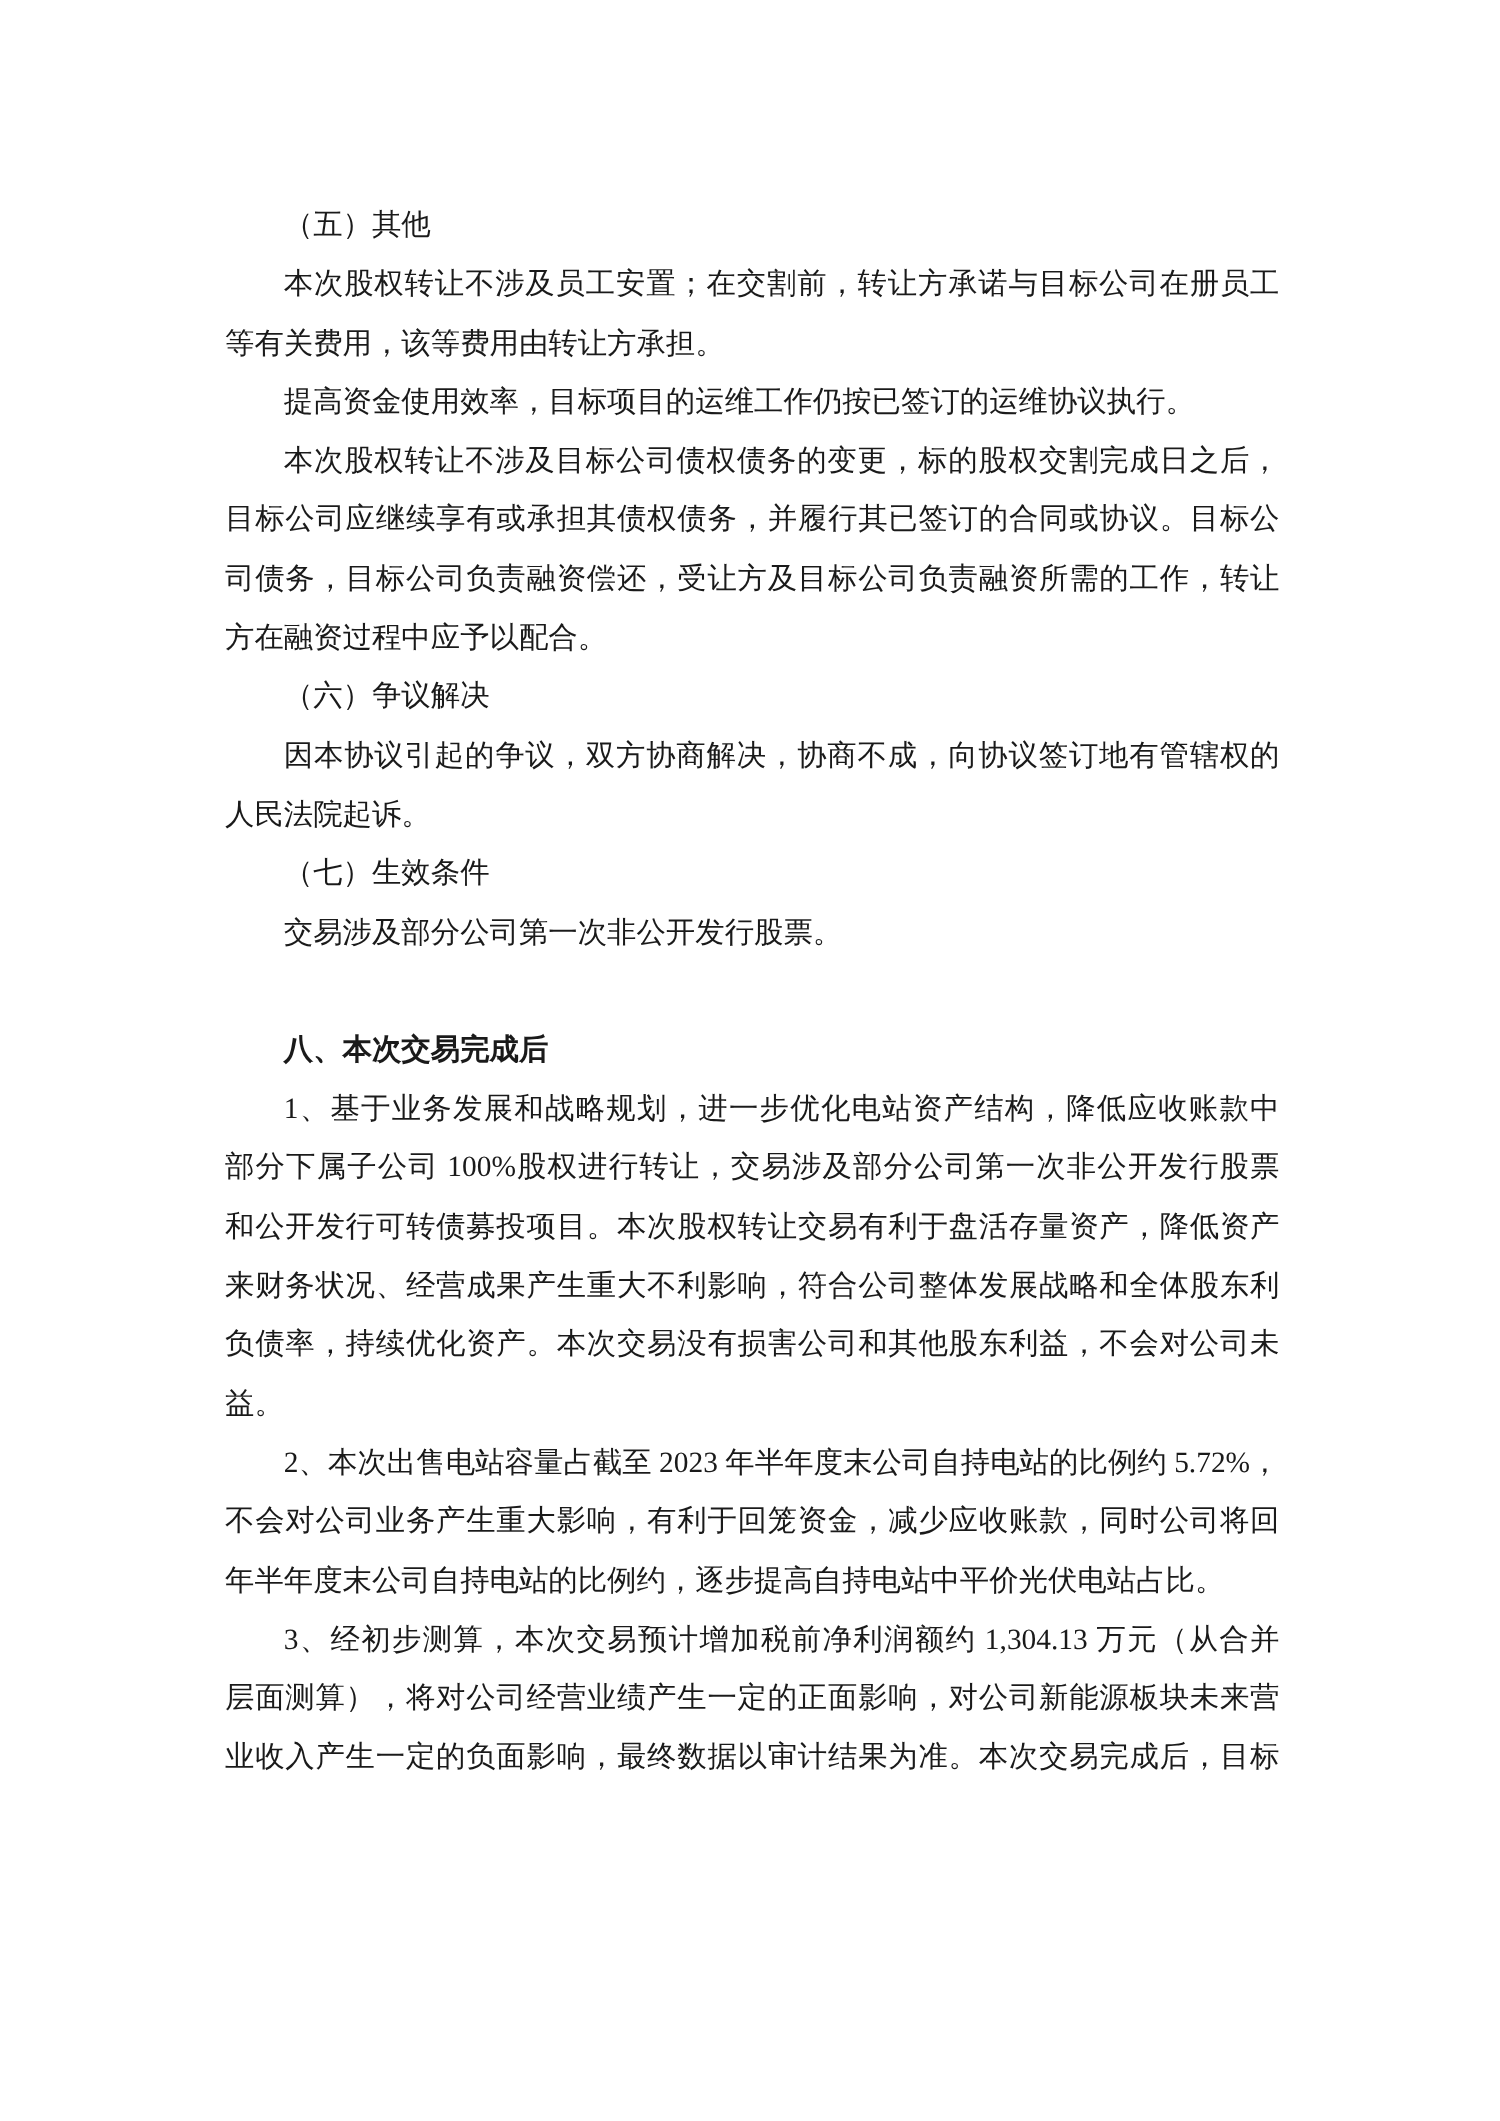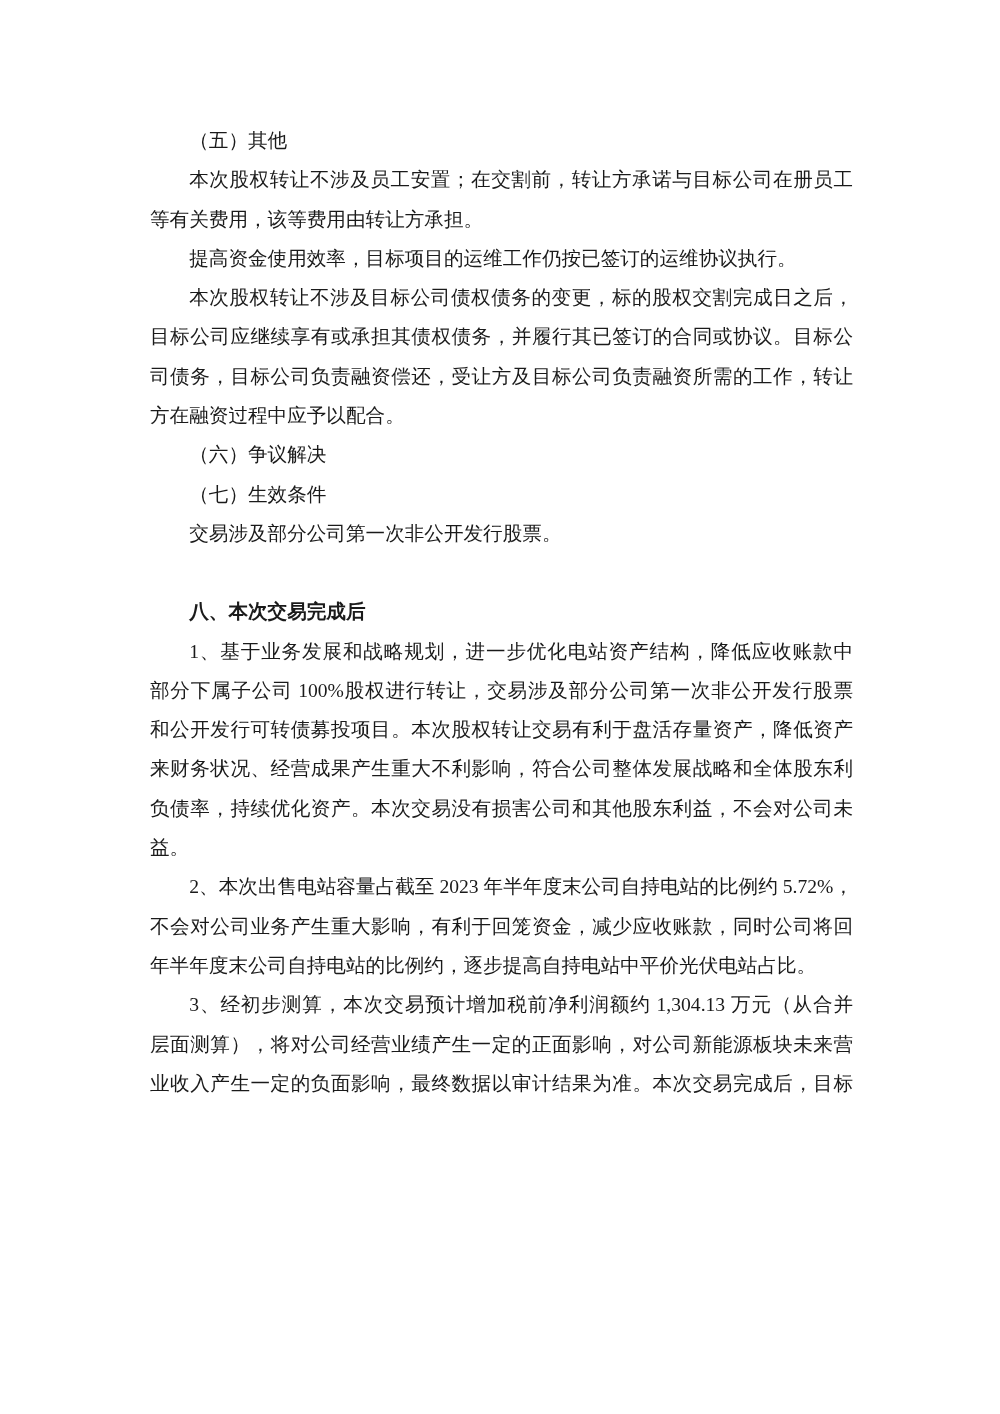--- a/index.html
+++ b/index.html
@@ -7,20 +7,21 @@
     padding: 0;
     background: #ffffff;
   }
   .page {
     position: relative;
     width: 1000px;
     height: 1222px;
     background: #ffffff;
     overflow: hidden;
     font-family: "Liberation Serif", "DejaVu Serif", serif;
+    margin-top: 10px;
   }
   .content {
     position: absolute;
     left: 150px;
     top: 121px;
     width: 703px;
     font-size: 19.6px;
     line-height: 39.3px;
     color: #1a1a1a;
   }
@@ -65,20 +66,24 @@
       </div>
       <div class="para body">
         <div class="line first full">本次股权转让不涉及目标公司债权债务的变更，标的股权交割完成日之后，</div>
         <div class="line full">目标公司应继续享有或承担其债权债务，并履行其已签订的合同或协议。目标公</div>
         <div class="line full">司债务，目标公司负责融资偿还，受让方及目标公司负责融资所需的工作，转让</div>
         <div class="line">方在融资过程中应予以配合。</div>
       </div>
       <div class="para subheading">
         <div class="line first">（六）争议解决</div>
       </div>
+      <div class="para body">
+        <div class="line first full">因本协议引起的争议，双方协商解决，协商不成，向协议签订地有管辖权的</div>
+        <div class="line">人民法院起诉。</div>
+      </div>
       <div class="para subheading">
         <div class="line first">（七）生效条件</div>
       </div>
       <div class="para body">
         <div class="line first">交易涉及部分公司第一次非公开发行股票。</div>
       </div>
       <div class="para spacer"></div>
       <div class="para heading">
         <div class="line first">八、本次交易完成后</div>
       </div>

